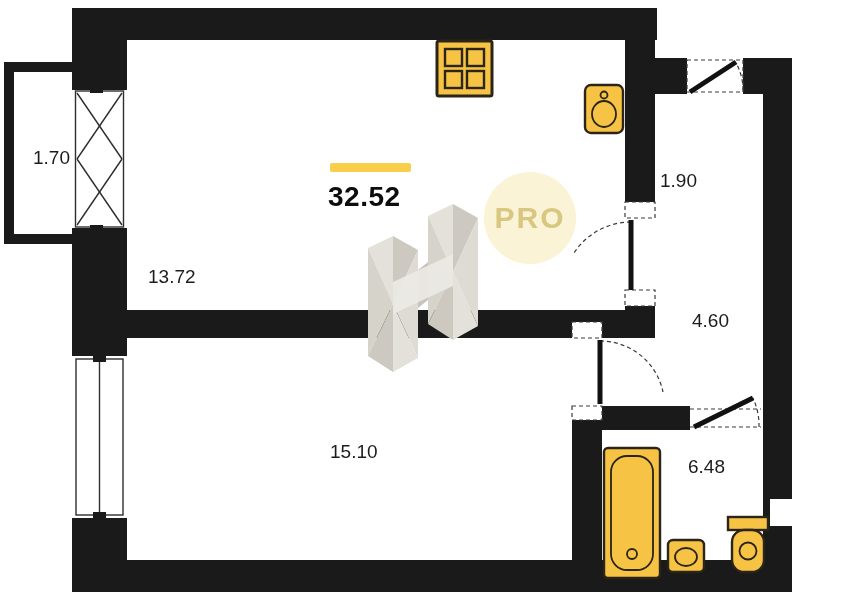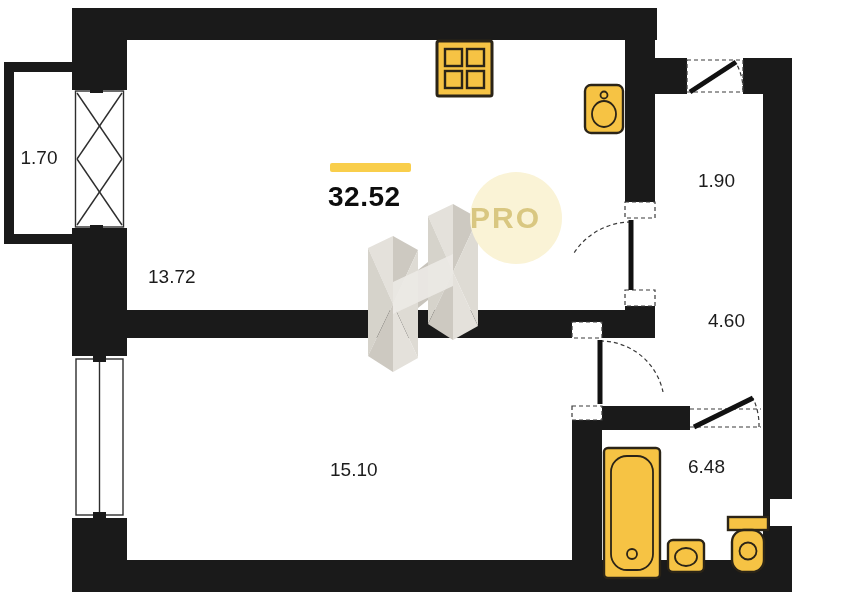--- a/index.html
+++ b/index.html
@@ -26,25 +26,25 @@
   }
   .accent-line{
     position:absolute;
     left:330px;top:163px;
     width:81px;height:9px;
     background:#f9ce4b;
     border-radius:2px;
   }
   .pro-badge{
     position:absolute;
-    left:470px;top:172px;
+    left:484px;top:172px;
     width:92px;height:92px;
     border-radius:50%;
     background:#faf3d6;
-    display:flex;align-items:center;justify-content:flex-start;
+    display:flex;align-items:center;justify-content:center;
   }
   .pro-text{
     font:600 30px "Liberation Sans",sans-serif;
     color:#d9c781;
     letter-spacing:2px;
   }
 </style>
 </head>
 <body>
 
@@ -165,23 +165,23 @@
       <rect x="728" y="517" width="40" height="13" stroke-width="2.4"></rect>
       <rect x="732" y="530" width="32" height="42" rx="12" stroke-width="2.4"></rect>
       <circle cx="748" cy="551" r="8.5" fill="none" stroke-width="1.8"></circle>
     </g>
   </svg>
 
   <div class="accent-line"></div>
   <div class="total-label">32.52</div>
 
   <div class="area-label" style="left:148px;top:266px">13.72</div>
-  <div class="area-label" style="left:330px;top:459px">15.10</div>
-  <div class="area-label" style="left:8px;top:147px;width:62px;text-align:center">1.70</div>
-  <div class="area-label" style="left:698px;top:170px">1.90</div>
-  <div class="area-label" style="left:708px;top:310px">4.60</div>
+  <div class="area-label" style="left:330px;top:441px">15.10</div>
+  <div class="area-label" style="left:8px;top:147px;width:62px;text-align:right">1.70</div>
+  <div class="area-label" style="left:660px;top:170px">1.90</div>
+  <div class="area-label" style="left:692px;top:310px">4.60</div>
   <div class="area-label" style="left:688px;top:456px">6.48</div>
 
   <div class="pro-badge">
     <span class="pro-text">PRO</span>
   </div>
 
 </div>
 
 </body></html>

